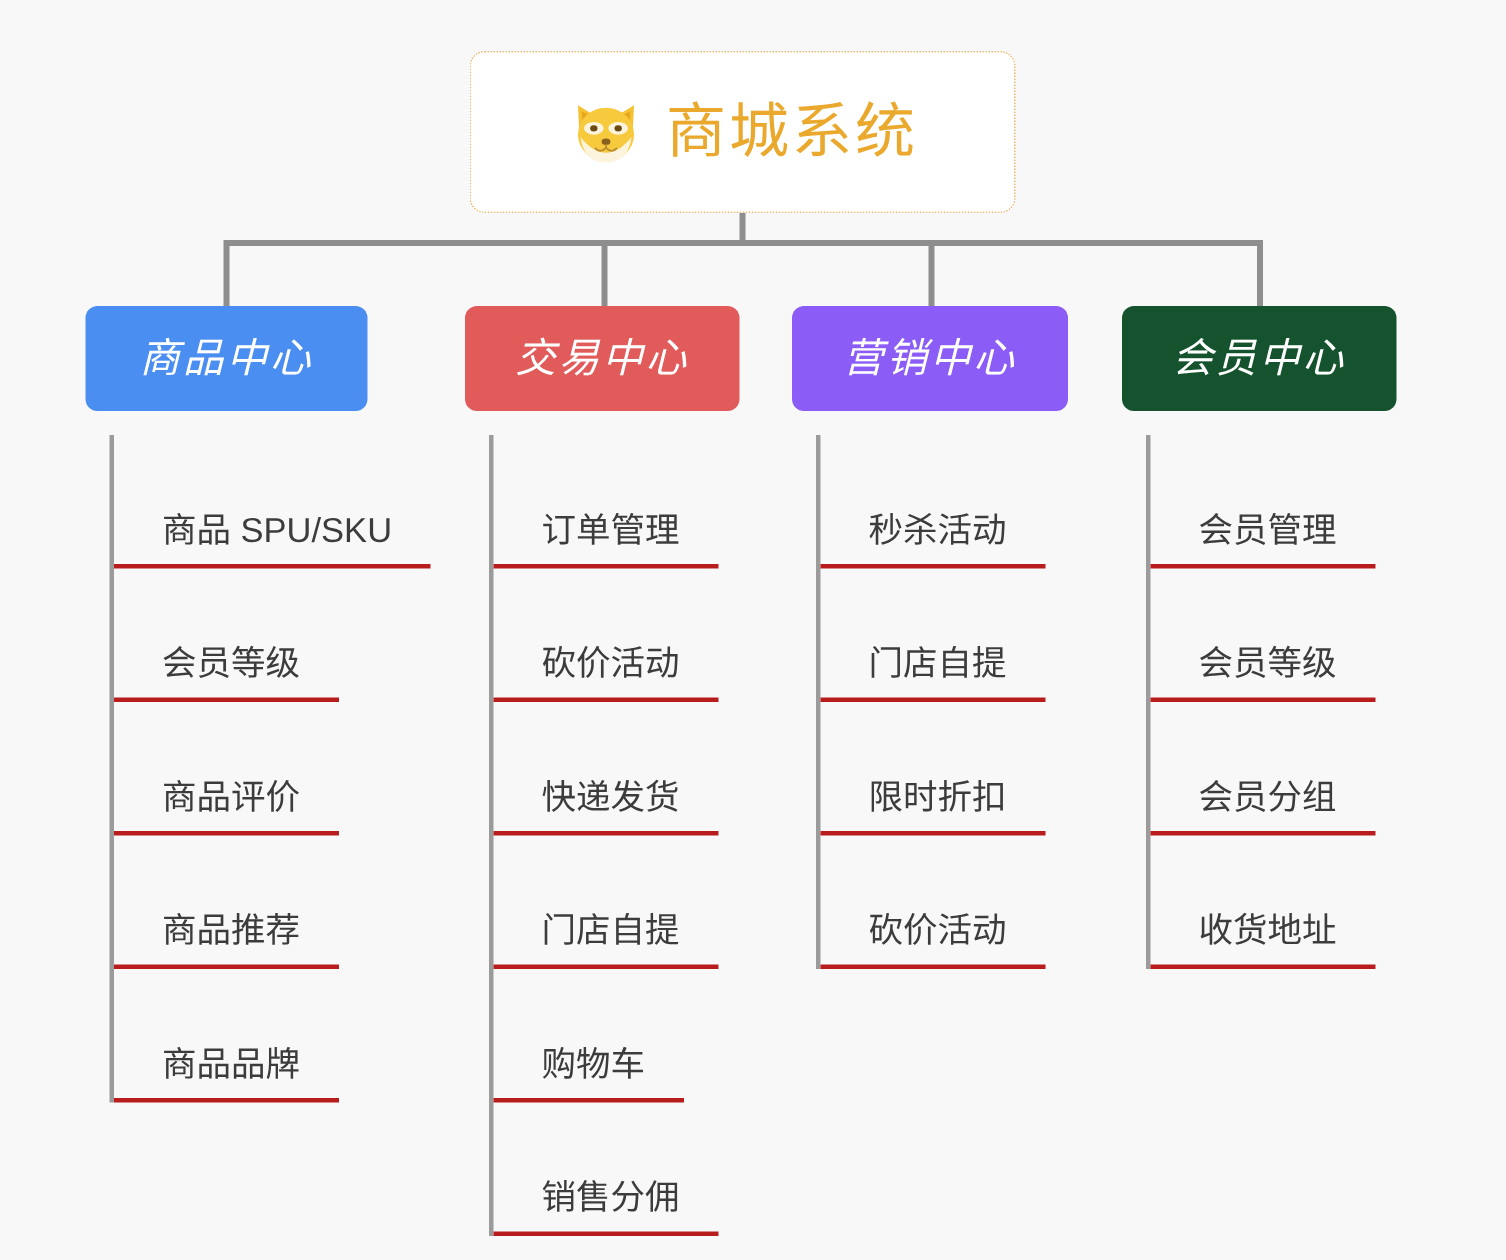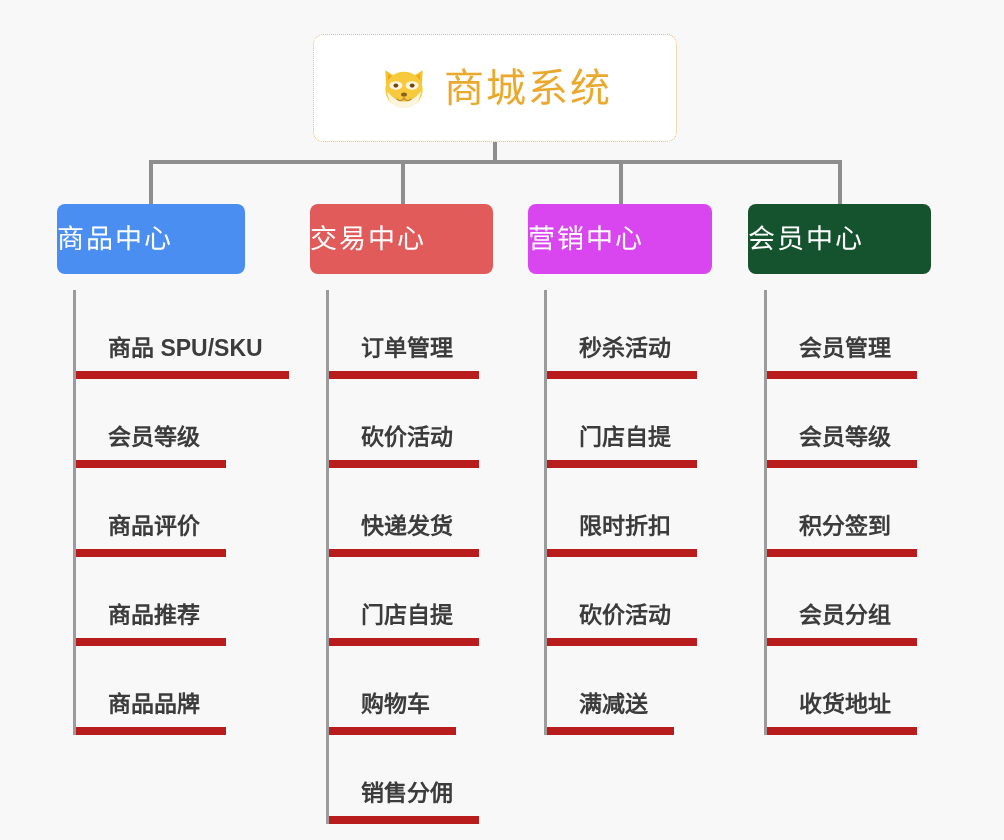--- a/index.html
+++ b/index.html
@@ -80,21 +80,23 @@
   
   .column {
     position: absolute;
     top: 204px;
   }
   .cat-box {
     height: 70px;
     border-radius: 8px;
     display: flex;
     align-items: center;
+    justify-content: center;
     box-sizing: border-box;
+    font-style: italic;
   }
   .cat-label {
     color: #ffffff;
     font-size: 27px;
     letter-spacing: 2px;
     line-height: 1;
     white-space: nowrap;
   }
 
   
@@ -107,24 +109,23 @@
     padding-left: 0;
   }
   .leaf-item {
     height: 89px;
     display: flex;
     align-items: flex-end;
     box-sizing: border-box;
   }
   .leaf-inner {
     display: inline-block;
-    border-bottom: 8px solid #b91c1c;
+    border-bottom: 3px solid #b91c1c;
     padding: 0 26px 8px 32px;
     white-space: nowrap;
-    font-weight: bold;
   }
   .leaf-label {
     font-size: 23px;
     color: #3c3c3c;
     line-height: 1.25;
     white-space: nowrap;
   }
 </style>
 </head>
 <body>
@@ -209,57 +210,51 @@
       <li class="leaf-item">
           <span class="leaf-inner"><span class="leaf-label">购物车</span></span>
         </li>
       <li class="leaf-item">
           <span class="leaf-inner"><span class="leaf-label">销售分佣</span></span>
         </li>
     </ul>
   </div>
 
   <div class="column" style="left:528px;width:184px">
-    <div class="cat-box" style="background:#d946ef;width:184px">
+    <div class="cat-box" style="background:#8b5cf6;width:184px">
       <span class="cat-label">营销中心</span>
     </div>
     <ul class="leaf-list">
       <li class="leaf-item">
           <span class="leaf-inner"><span class="leaf-label">秒杀活动</span></span>
         </li>
       <li class="leaf-item">
           <span class="leaf-inner"><span class="leaf-label">门店自提</span></span>
         </li>
       <li class="leaf-item">
           <span class="leaf-inner"><span class="leaf-label">限时折扣</span></span>
         </li>
       <li class="leaf-item">
           <span class="leaf-inner"><span class="leaf-label">砍价活动</span></span>
-        </li>
-      <li class="leaf-item">
-          <span class="leaf-inner"><span class="leaf-label">满减送</span></span>
         </li>
     </ul>
   </div>
 
   <div class="column" style="left:748px;width:183px">
     <div class="cat-box" style="background:#14532d;width:183px">
       <span class="cat-label">会员中心</span>
     </div>
     <ul class="leaf-list">
       <li class="leaf-item">
           <span class="leaf-inner"><span class="leaf-label">会员管理</span></span>
         </li>
       <li class="leaf-item">
           <span class="leaf-inner"><span class="leaf-label">会员等级</span></span>
         </li>
       <li class="leaf-item">
-          <span class="leaf-inner"><span class="leaf-label">积分签到</span></span>
-        </li>
-      <li class="leaf-item">
           <span class="leaf-inner"><span class="leaf-label">会员分组</span></span>
         </li>
       <li class="leaf-item">
           <span class="leaf-inner"><span class="leaf-label">收货地址</span></span>
         </li>
     </ul>
   </div>
 
 </div>
 

